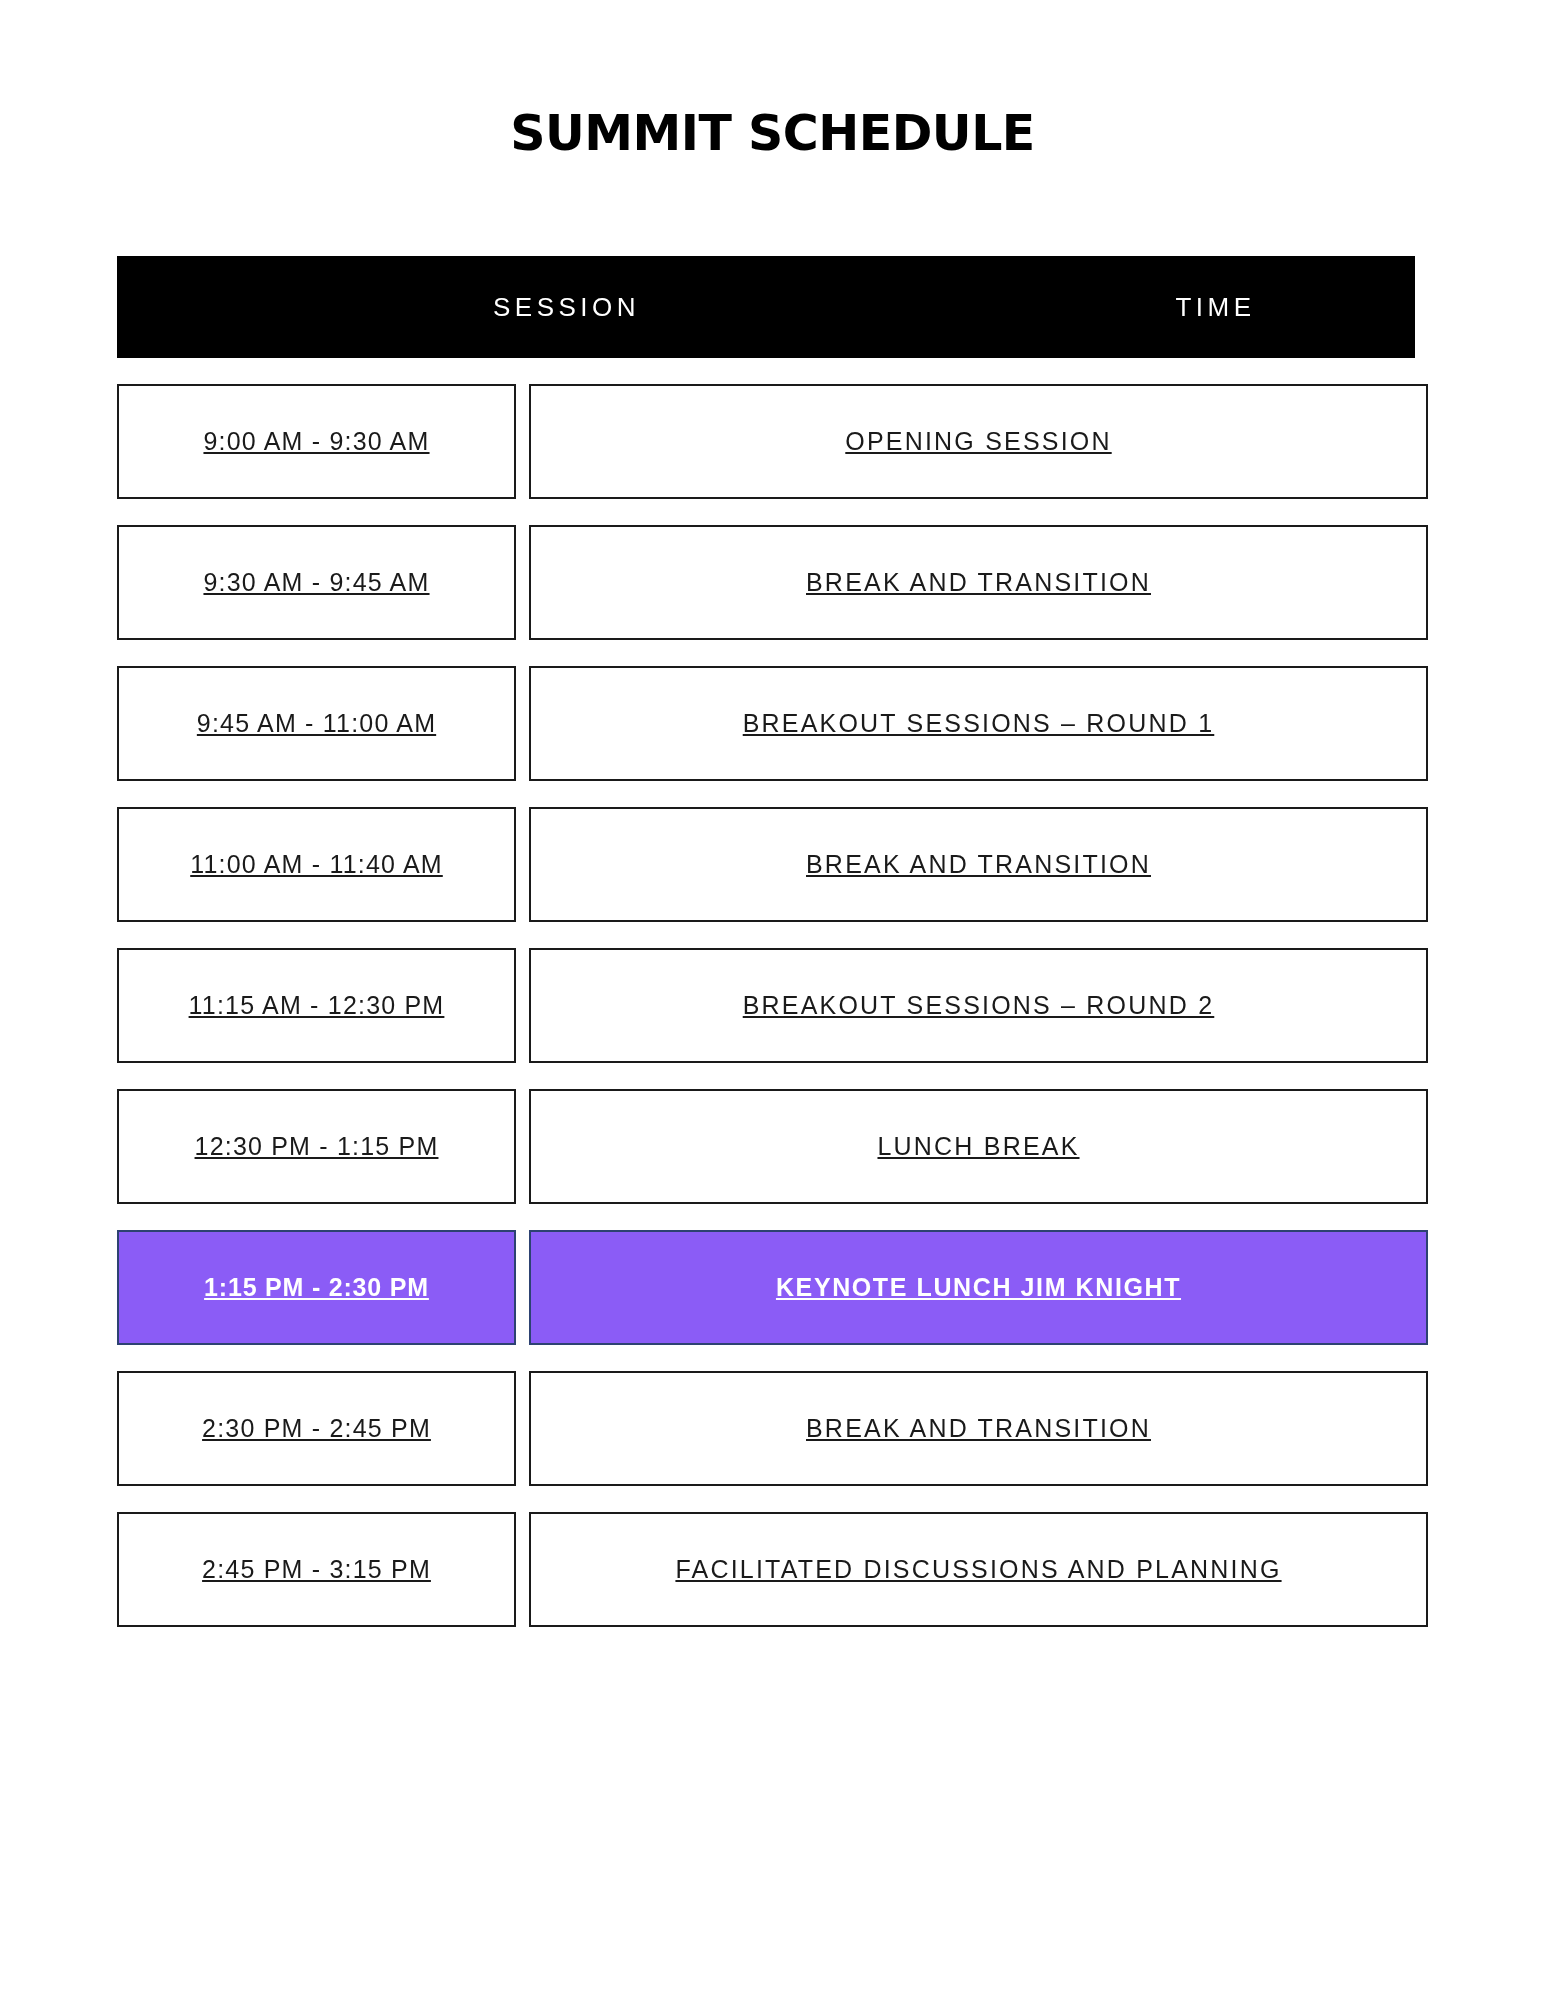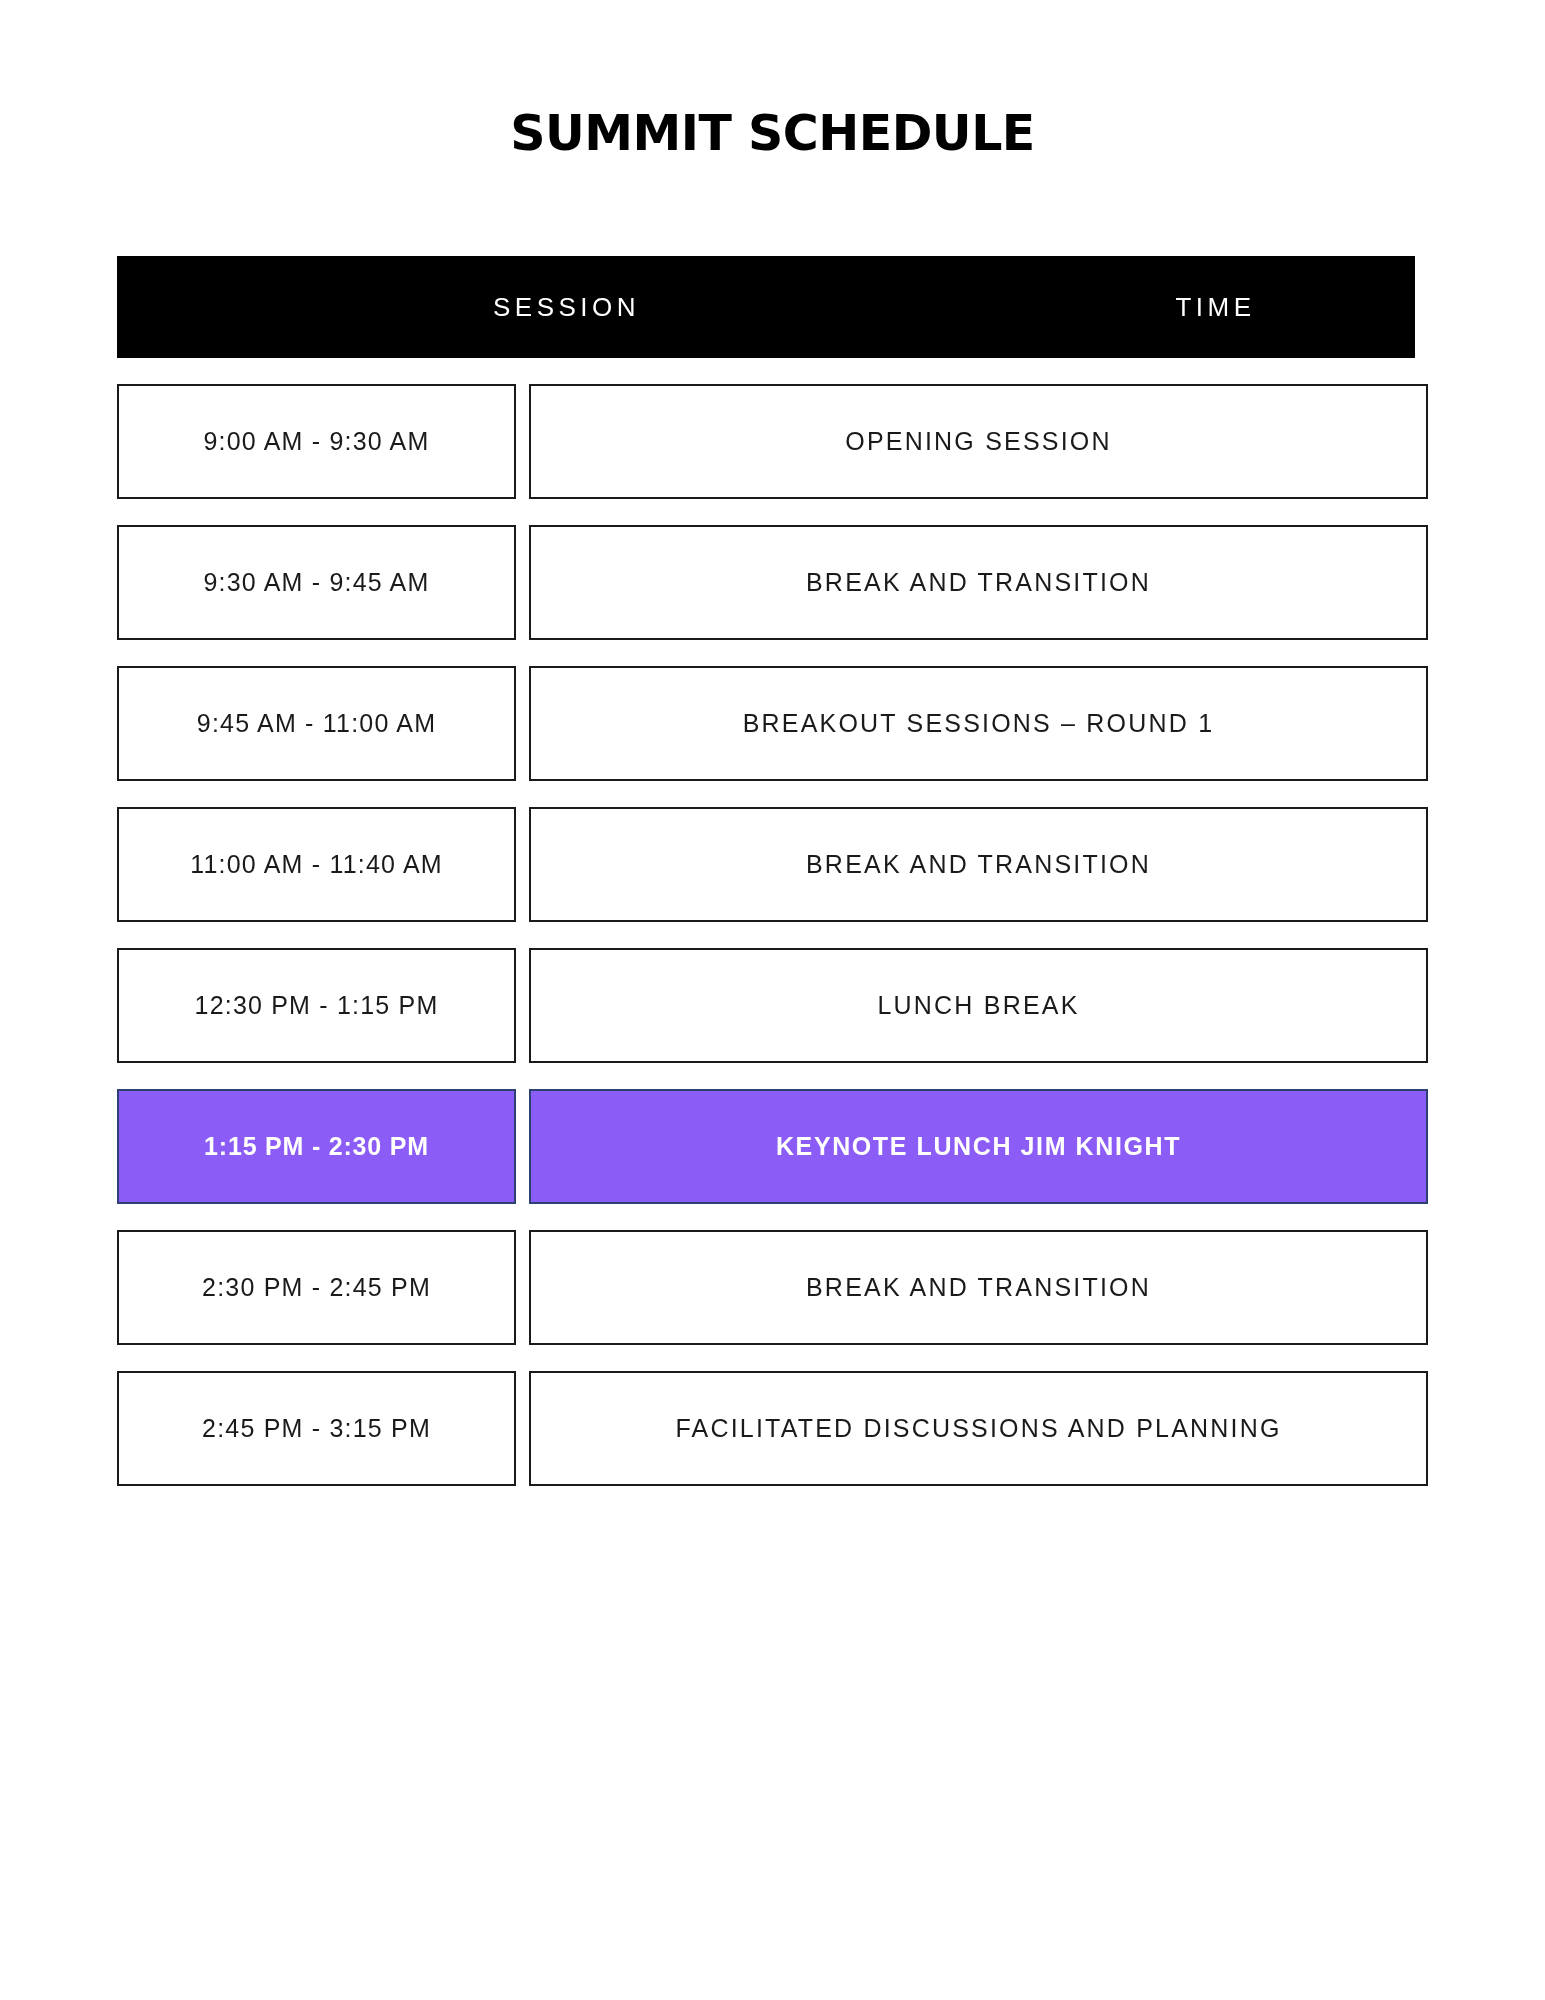--- a/index.html
+++ b/index.html
@@ -82,20 +82,21 @@
   
   .row-body .cell {
     height: 115px;
     background: #ffffff;
     border: 2px solid #1a1a1a;
     color: #1a1a1a;
     font-size: 25px;
     font-weight: 400;
     letter-spacing: 2.2px;
     font-family: "Liberation Sans", sans-serif;
+    text-decoration: underline;
   }
 
   .row-body .cell-time {
     letter-spacing: 1.2px;
   }
 
   
   .row-highlight .cell {
     background: #8b5cf6;
     border: 2px solid #2d4272;
@@ -132,20 +133,24 @@
         </div>
         <div class="row row-body">
           <div class="cell cell-time">9:45 AM - 11:00 AM</div>
           <div class="cell cell-sess">BREAKOUT SESSIONS – ROUND 1</div>
         </div>
         <div class="row row-body">
           <div class="cell cell-time">11:00 AM - 11:40 AM</div>
           <div class="cell cell-sess">BREAK AND TRANSITION</div>
         </div>
         <div class="row row-body">
+          <div class="cell cell-time">11:15 AM - 12:30 PM</div>
+          <div class="cell cell-sess">BREAKOUT SESSIONS – ROUND 2</div>
+        </div>
+        <div class="row row-body">
           <div class="cell cell-time">12:30 PM - 1:15 PM</div>
           <div class="cell cell-sess">LUNCH BREAK</div>
         </div>
         <div class="row row-body row-highlight">
           <div class="cell cell-time">1:15 PM - 2:30 PM</div>
           <div class="cell cell-sess">KEYNOTE LUNCH JIM KNIGHT</div>
         </div>
         <div class="row row-body">
           <div class="cell cell-time">2:30 PM - 2:45 PM</div>
           <div class="cell cell-sess">BREAK AND TRANSITION</div>

